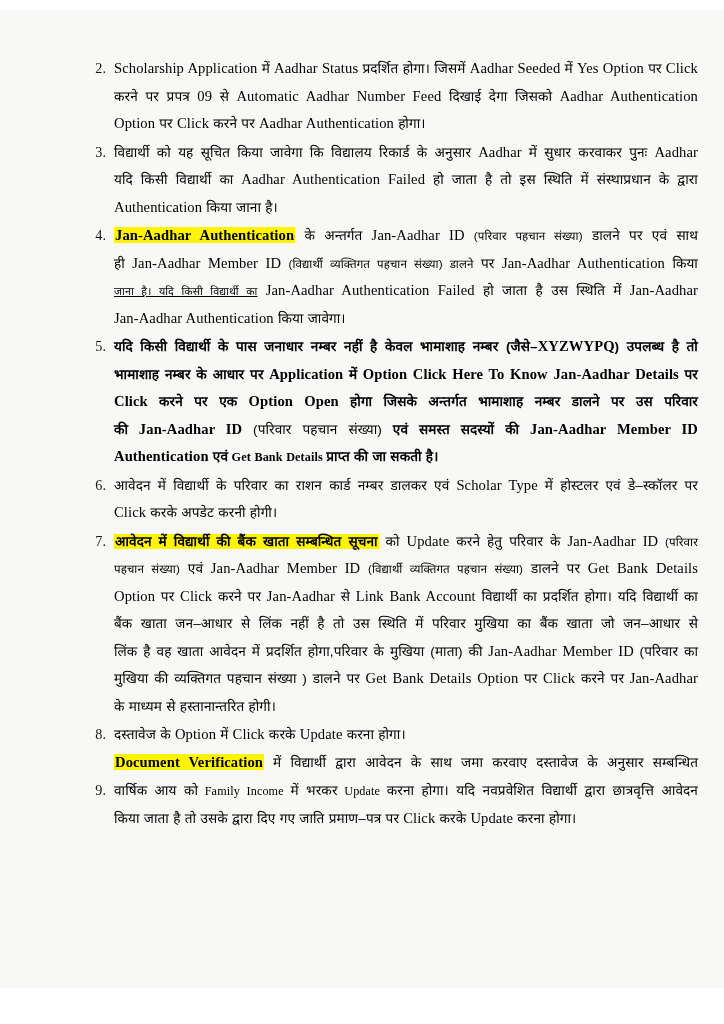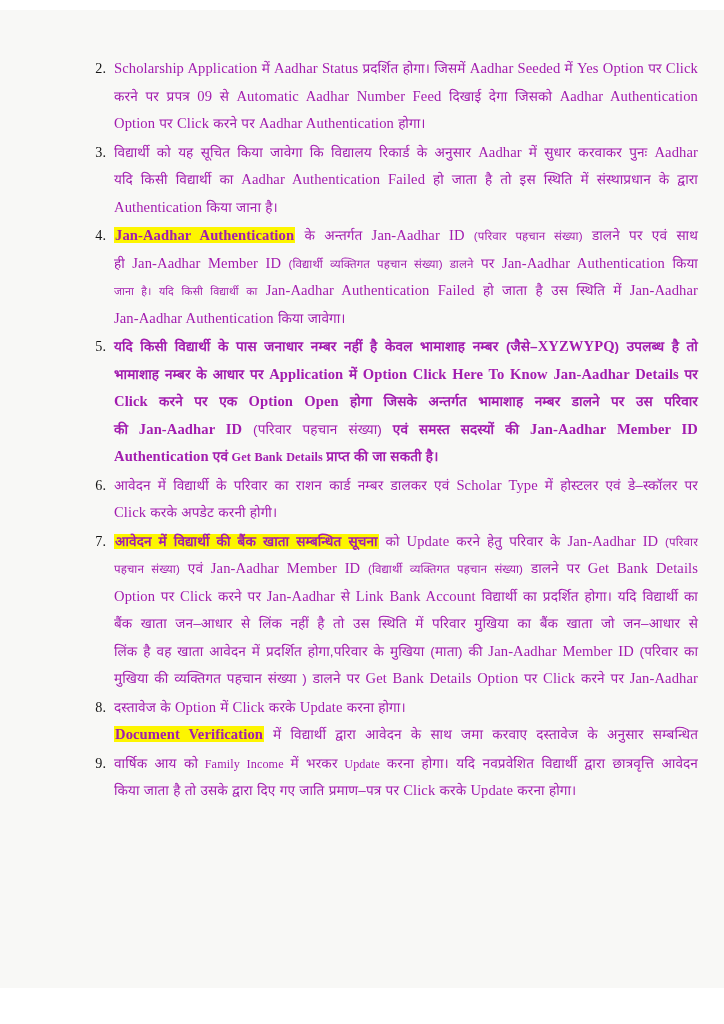--- a/index.html
+++ b/index.html
@@ -48,21 +48,21 @@
     font-size: 14.2px;
     line-height: 26.5px;
     color: #161616;
     font-family: "Liberation Serif", serif;
   }
   .para {
     font-size: 14.6px;
     line-height: 26.5px;
     text-align: justify;
     text-justify: inter-word;
-    color: #a21caf;
+    color: #000000;
     letter-spacing: 0.1px;
     word-spacing: 0.4px;
   }
   
   .para .ln {
     display: block;
     text-align: justify;
     text-align-last: justify;
     white-space: nowrap;
   }
@@ -75,21 +75,21 @@
   }
   .b { font-weight: bold; }
   .sm { font-size: 12.2px; }
   .smc { font-size: 11.3px; }
   .dev {
     font-family: "Liberation Sans", "DejaVu Sans", sans-serif;
     font-size: 13.6px;
   }
   .dev.b { font-weight: bold; }
   .dev.sm { font-size: 11.6px; }
-  .dev.smc { font-size: 10.8px; }
+  .dev.smc { font-size: 10.8px; text-decoration: underline; }
   .lat {
     font-family: "Liberation Serif", "DejaVu Serif", serif;
   }
 </style>
 </head>
 <body>
 
 <div class="page">
   <div class="content">
     <ol class="list" id="item-list">
@@ -137,20 +137,21 @@
         </li>
         <li class="item">
           <span class="marker">7.</span>
           <div class="para">
             <span class="ln"><span class="dev b hl">आवेदन में विद्यार्थी की बैंक खाता सम्बन्धित सूचना</span><span class="dev"> को</span><span class="lat"> Update </span><span class="dev">करने हेतु परिवार के</span><span class="lat"> Jan-Aadhar ID </span><span class="dev sm">(परिवार</span></span>
             <span class="ln"><span class="dev sm">पहचान संख्या)</span><span class="dev"> एवं</span><span class="lat">   Jan-Aadhar Member ID </span><span class="dev sm">(विद्यार्थी व्यक्तिगत पहचान संख्या)</span><span class="dev"> डालने पर</span><span class="lat"> Get Bank Details</span></span>
             <span class="ln"><span class="lat">Option </span><span class="dev">पर</span><span class="lat"> Click </span><span class="dev">करने पर</span><span class="lat"> Jan-Aadhar </span><span class="dev">से</span><span class="lat"> Link Bank Account </span><span class="dev">विद्यार्थी का प्रदर्शित होगा। यदि विद्यार्थी का</span></span>
             <span class="ln"><span class="dev">बैंक खाता जन–आधार से लिंक नहीं है तो उस स्थिति में परिवार मुखिया का बैंक खाता जो जन–आधार से</span></span>
             <span class="ln"><span class="dev">लिंक है वह खाता आवेदन में प्रदर्शित होगा,परिवार के मुखिया (माता) की</span><span class="lat"> Jan-Aadhar Member ID </span><span class="dev">(परिवार का</span></span>
             <span class="ln"><span class="dev">मुखिया की व्यक्तिगत पहचान संख्या ) डालने पर</span><span class="lat"> Get Bank Details Option </span><span class="dev">पर</span><span class="lat"> Click </span><span class="dev">करने पर</span><span class="lat"> Jan-Aadhar</span></span>
+            <span class="ln last"><span class="dev">के माध्यम से हस्तानान्तरित होगी।</span></span>
           </div>
         </li>
         <li class="item">
           <span class="marker">8.</span>
           <div class="para">
             <span class="ln last"><span class="dev">दस्तावेज के</span><span class="lat"> Option </span><span class="dev">में</span><span class="lat"> Click </span><span class="dev">करके</span><span class="lat"> Update </span><span class="dev">करना होगा।</span></span>
             <span class="ln"><span class="lat b hl">Document Verification</span><span class="dev"> में विद्यार्थी द्वारा आवेदन के साथ जमा करवाए दस्तावेज के अनुसार सम्बन्धित</span></span>
           </div>
         </li>
         <li class="item">

